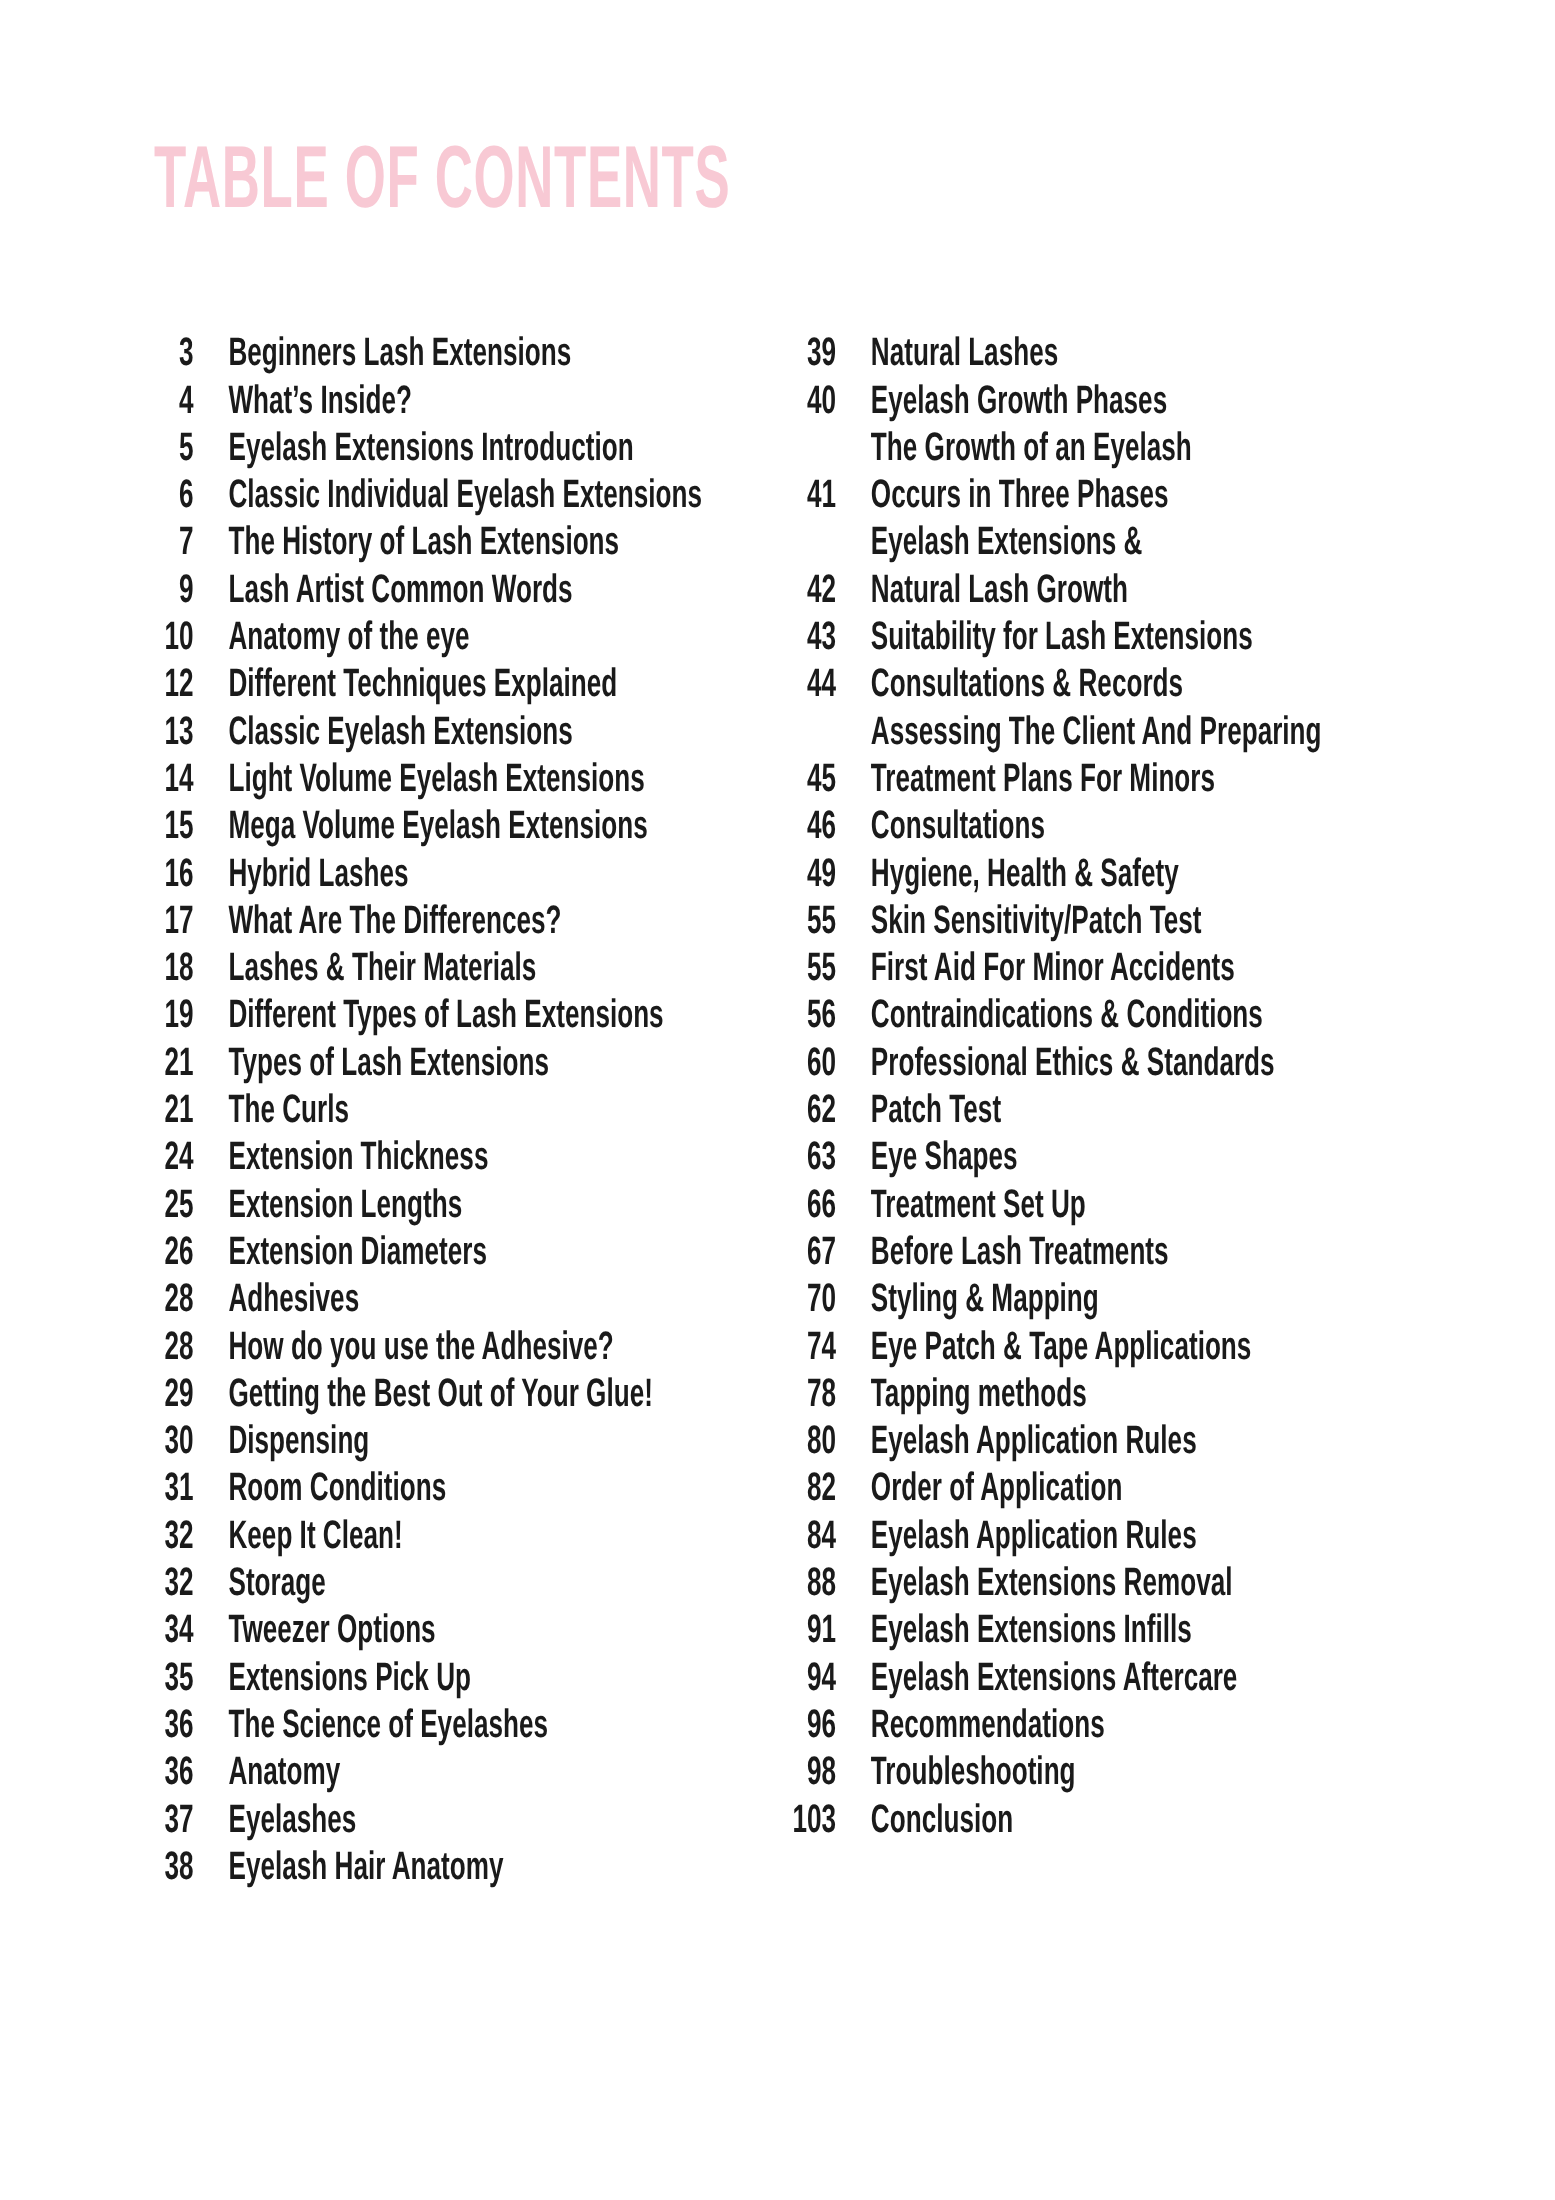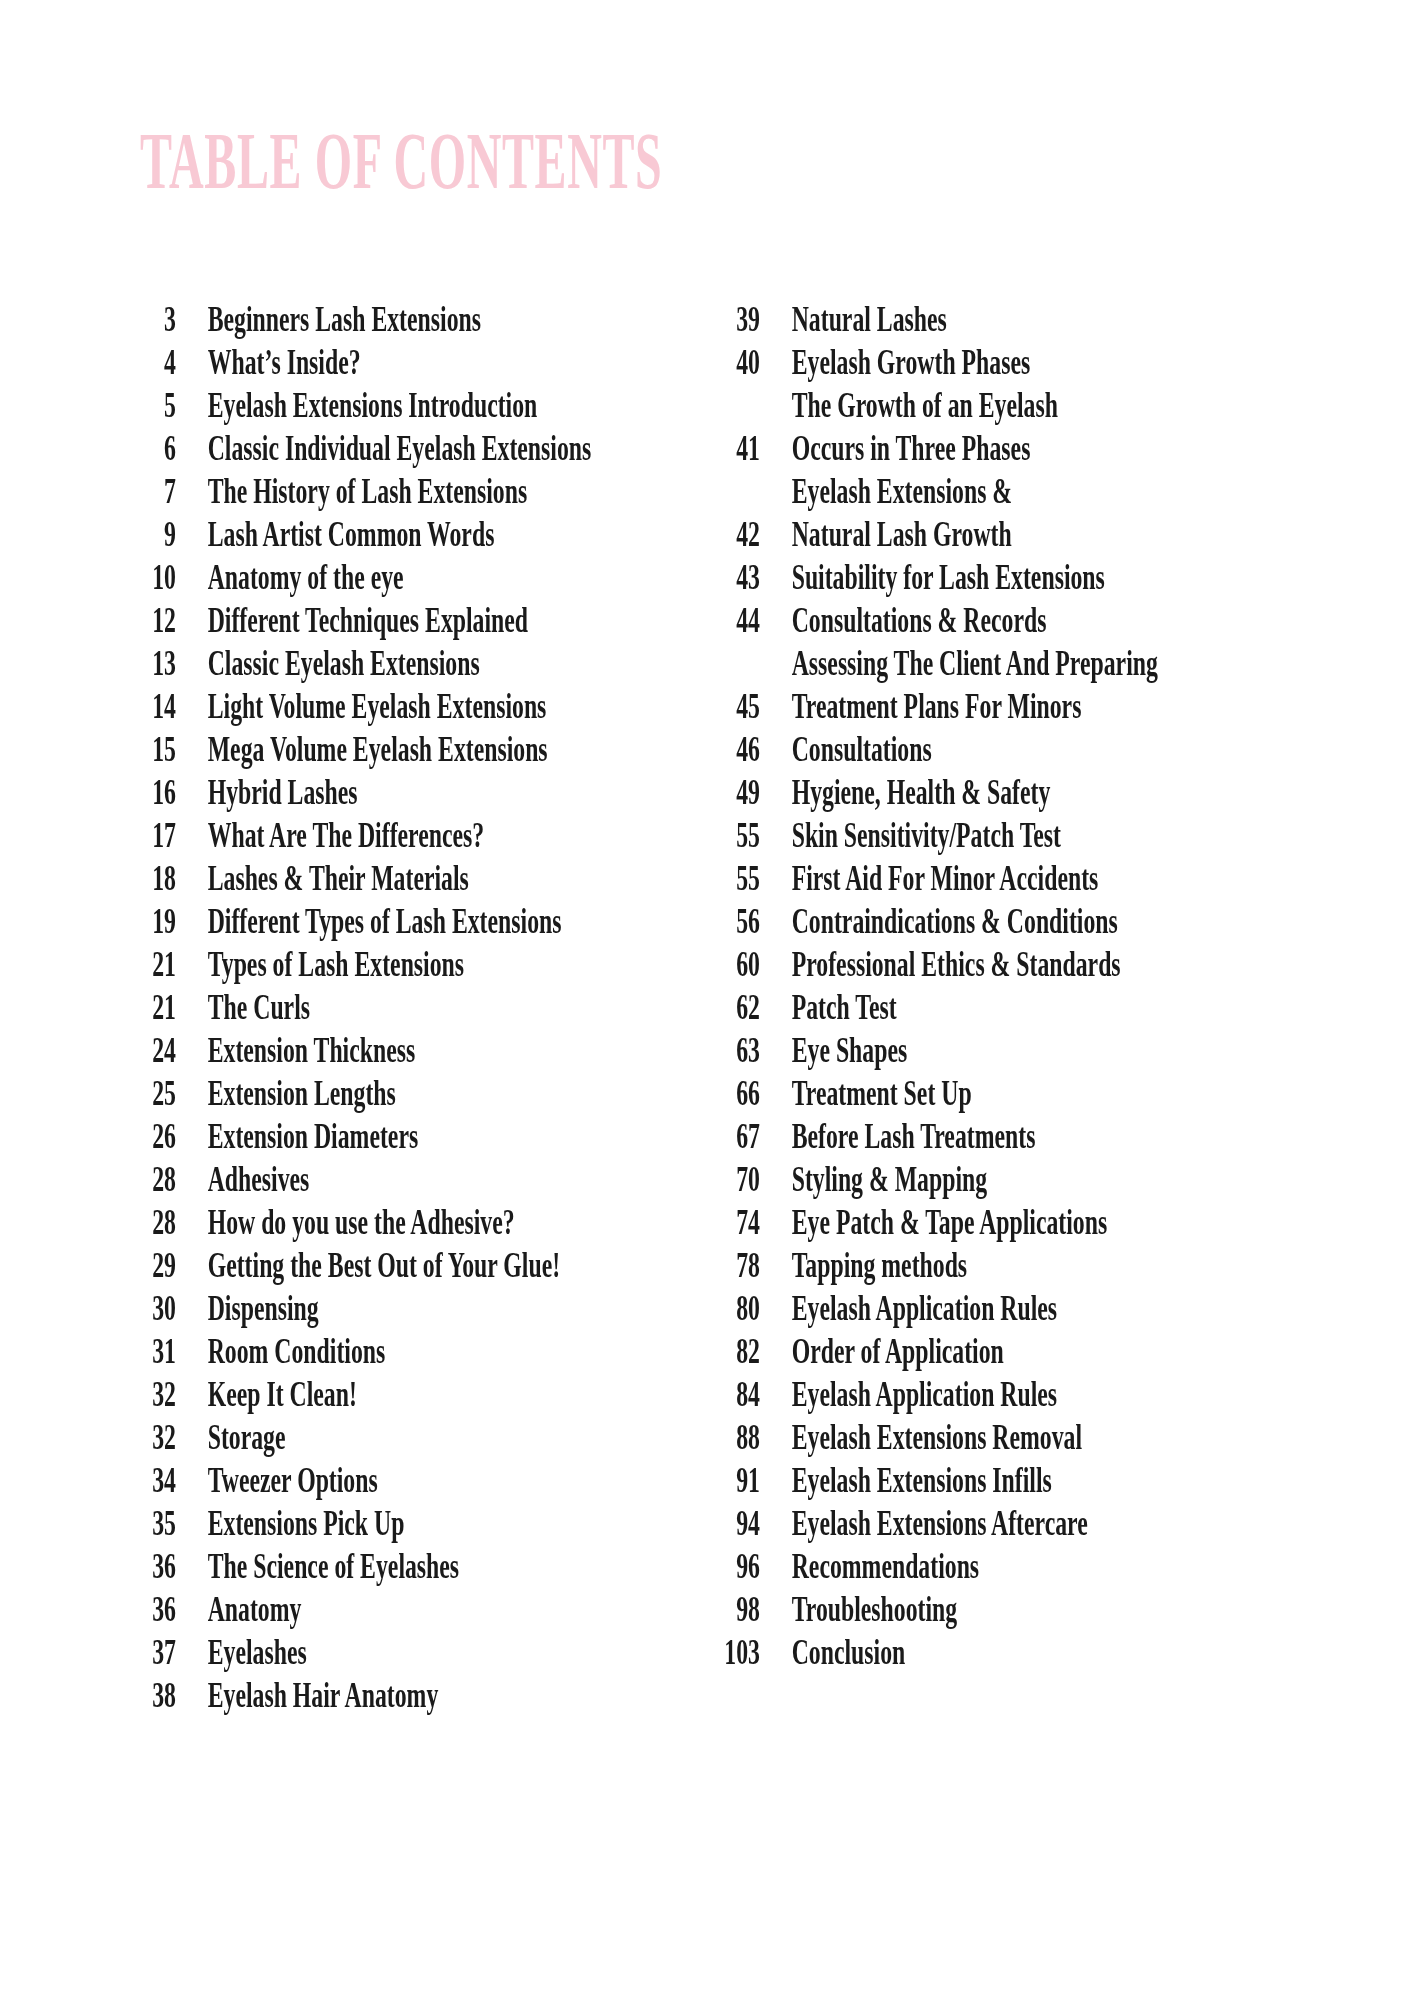--- a/index.html
+++ b/index.html
@@ -3,21 +3,21 @@
 <meta charset="utf-8">
 <style>
   html, body { margin: 0; padding: 0; }
   body {
     width: 1414px; height: 2000px;
     background: #ffffff;
     font-family: "Liberation Sans", sans-serif;
     position: relative;
     overflow: hidden;
   }
-  .page { position: absolute; inset: 0; font-family: Liberation Serif, serif; }
+  .page { position: absolute; inset: 0; }
   .title {
     position: absolute;
     left: 140px; top: 121px;
     margin: 0;
     font-size: 80px;
     line-height: 1;
     font-weight: 700;
     letter-spacing: 1px;
     color: var(--title-pink, #F8C9D4);
     transform: scaleX(0.60);

